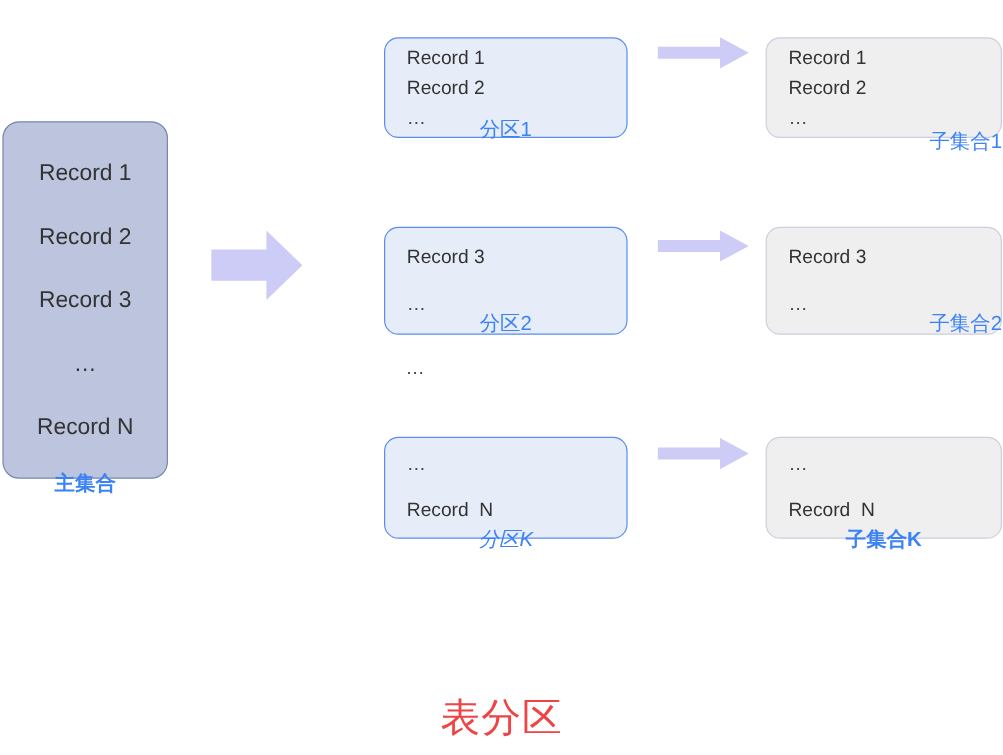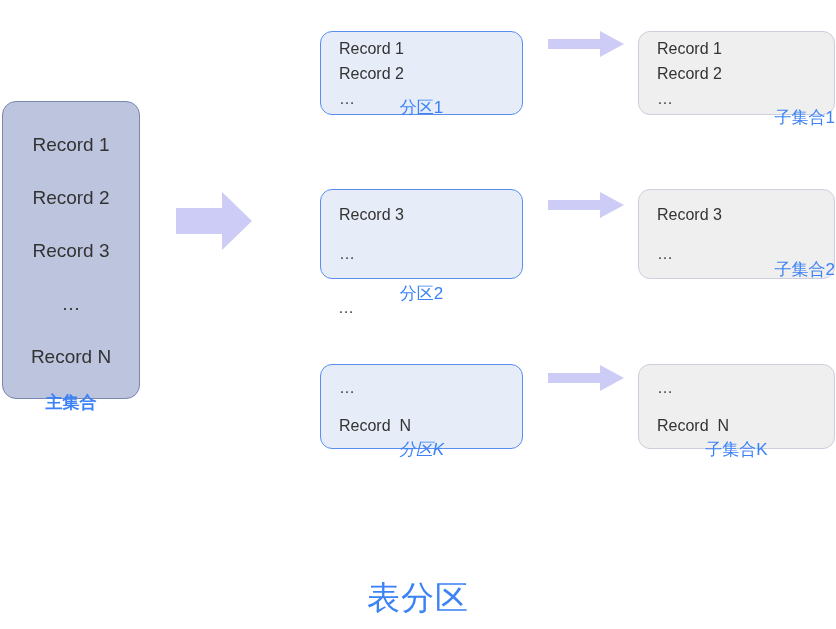--- a/index.html
+++ b/index.html
@@ -93,25 +93,25 @@
   .caption {
     position: absolute;
     font-size: 17px;
     line-height: 20px;
     color: #3b82f6;
     text-align: center;
     white-space: nowrap;
   }
   .cap-main  { left: 2px;   top: 393px; width: 138px; font-weight: bold; }
   .cap-p1    { left: 320px; top: 98px;  width: 203px; }
-  .cap-p2    { left: 320px; top: 260px; width: 203px; margin-top: 24px; }
+  .cap-p2    { left: 320px; top: 260px; width: 203px; }
   .cap-p3    { left: 320px; top: 440px; width: 203px; font-style: italic; }
   .cap-s1    { left: 638px; top: 108px;  width: 197px; text-align: right; }
   .cap-s2    { left: 638px; top: 260px; width: 197px; text-align: right; }
-  .cap-s3    { left: 638px; top: 440px; width: 197px; }
+  .cap-s3    { left: 638px; top: 440px; width: 197px; font-weight: bold; }
 
   
   .inter-dots {
     position: absolute;
     left: 338px;
     top: 298px;
     font-size: 16px;
     line-height: 20px;
     letter-spacing: 2px;
     color: #444444;
@@ -138,21 +138,21 @@
 
   
   .title {
     position: absolute;
     left: 0;
     top: 578px;
     width: 836px;
     text-align: center;
     font-size: 33px;
     line-height: 40px;
-    color: #3b82f6;
+    color: #ef4444;
     letter-spacing: 1px;
   }
 </style>
 </head>
 <body>
 
 <div class="canvas">
 
   <div class="box main-box">
     <div class="rec">Record 1</div>

